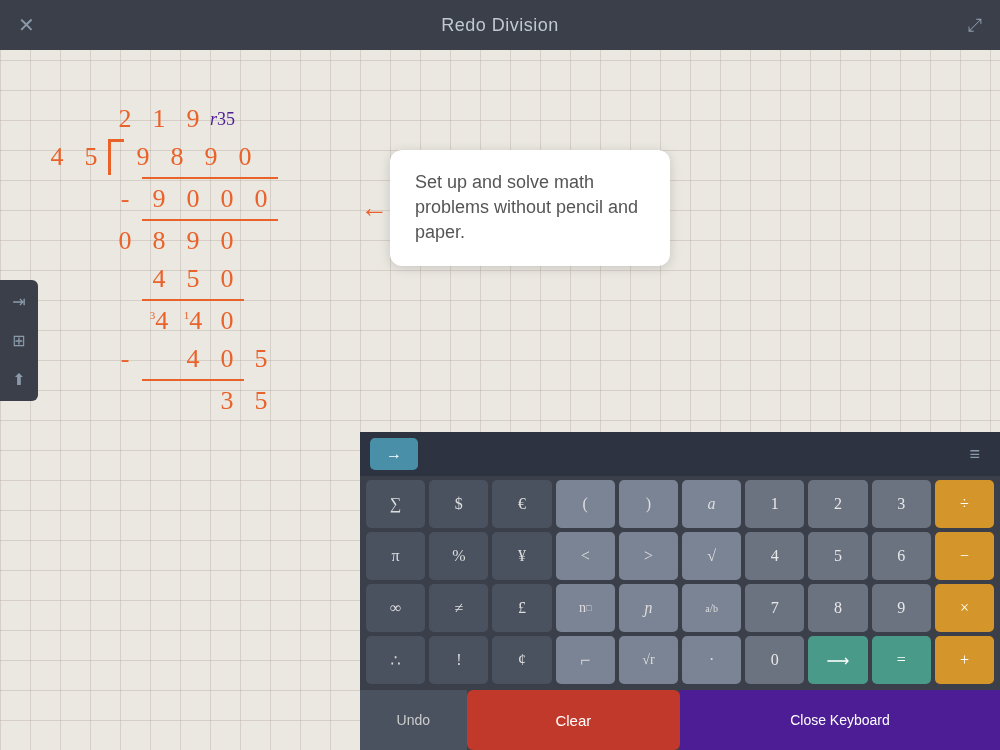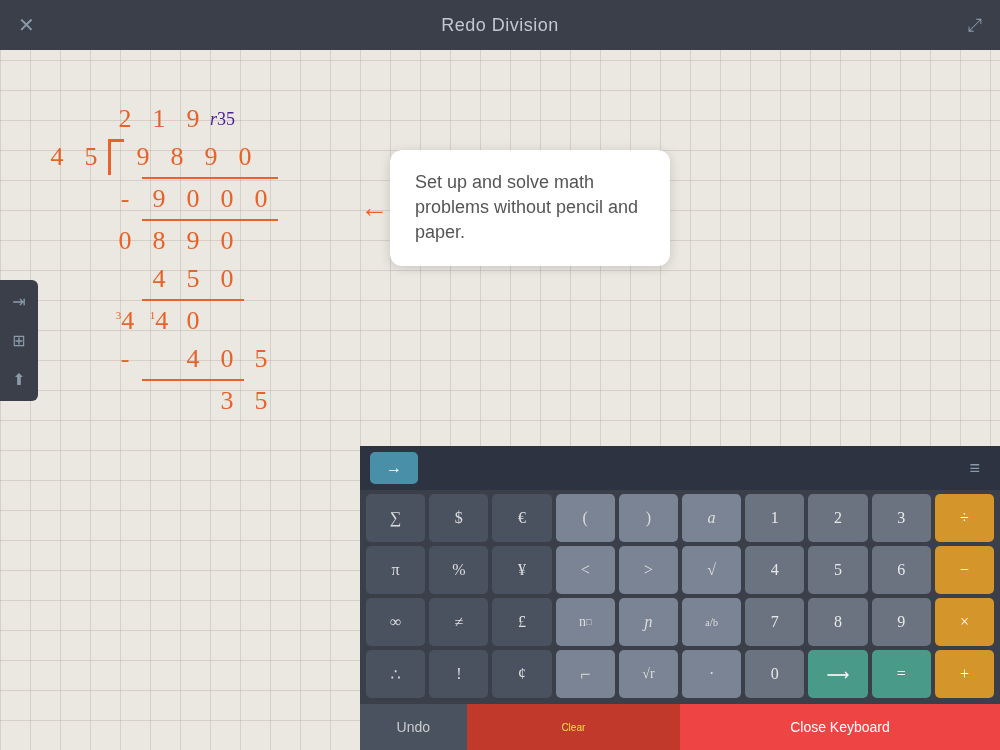--- a/index.html
+++ b/index.html
@@ -179,42 +179,43 @@
       background: #d4962a;
       color: white;
     }
     .kb-key.teal {
       background: #4a9a8a;
       color: white;
     }
 
     .kb-bottom-row {
       display: flex;
-      height: 46px;
+      height: 60px;
     }
     .kb-bottom-key {
       flex: 1;
       border: none;
       cursor: pointer;
       font-size: 14px;
       display: flex;
       align-items: center;
       justify-content: center;
       color: #ccc;
     }
     .kb-bottom-key.undo-redo {
       background: #4a5260;
     }
     .kb-bottom-key.clear {
       background: #c0392b;
-      color: #fde047;
-      font-size: 10px;
+      color: #ffffff;
+      font-size: 15px;
+      border-radius: 6px;
     }
     .kb-bottom-key.close-kb {
-      background: #ef4444;
+      background: #4c1d95;
       color: white;
       font-size: 14px;
       flex: 2;
     }
 
     .math-table {
       position: absolute;
       top: 100px;
       left: 40px;
       color: #e8622a;
@@ -303,21 +304,21 @@
   <div class="row" style="margin-left:102px;">
     <div class="cell">4</div>
     <div class="cell">5</div>
     <div class="cell">0</div>
   </div>
 
   <div style="margin-left:102px; width:102px;">
     <hr class="hr-line">
   </div>
 
-  <div class="row" style="margin-left:68px; position:relative;">
+  <div class="row" style="margin-left:102px; position:relative;">
     <div class="cell">
       <span style="font-size:11px; vertical-align:super;">3</span>4
     </div>
     <div class="cell">
       <span style="font-size:11px; vertical-align:super;">1</span>4
     </div>
     <div class="cell">0</div>
   </div>
 
   <div class="row" style="margin-left:68px;">

